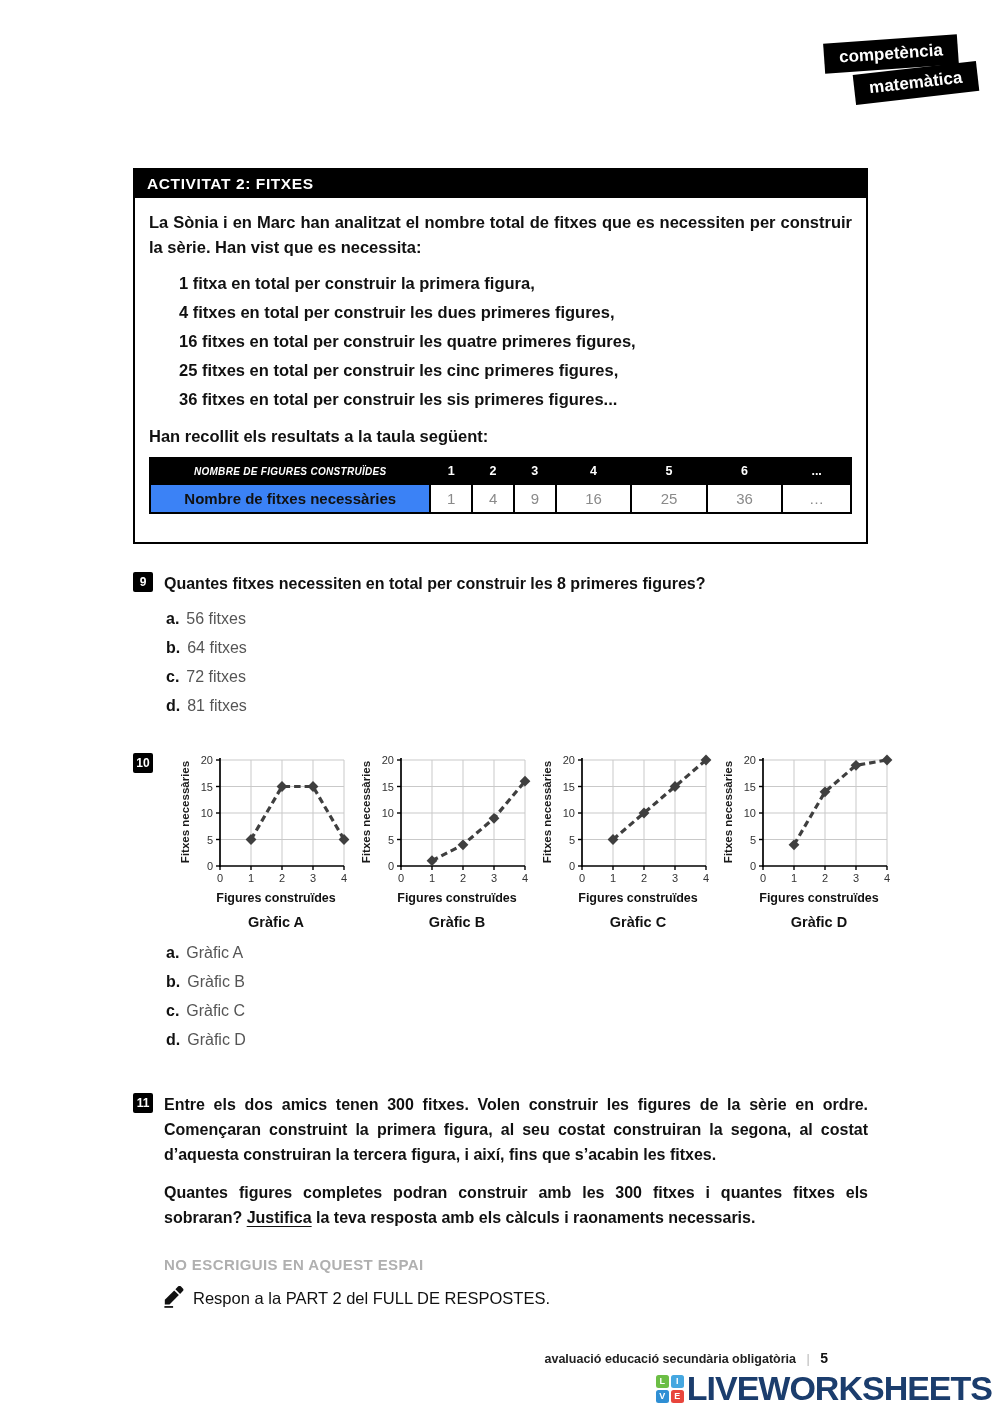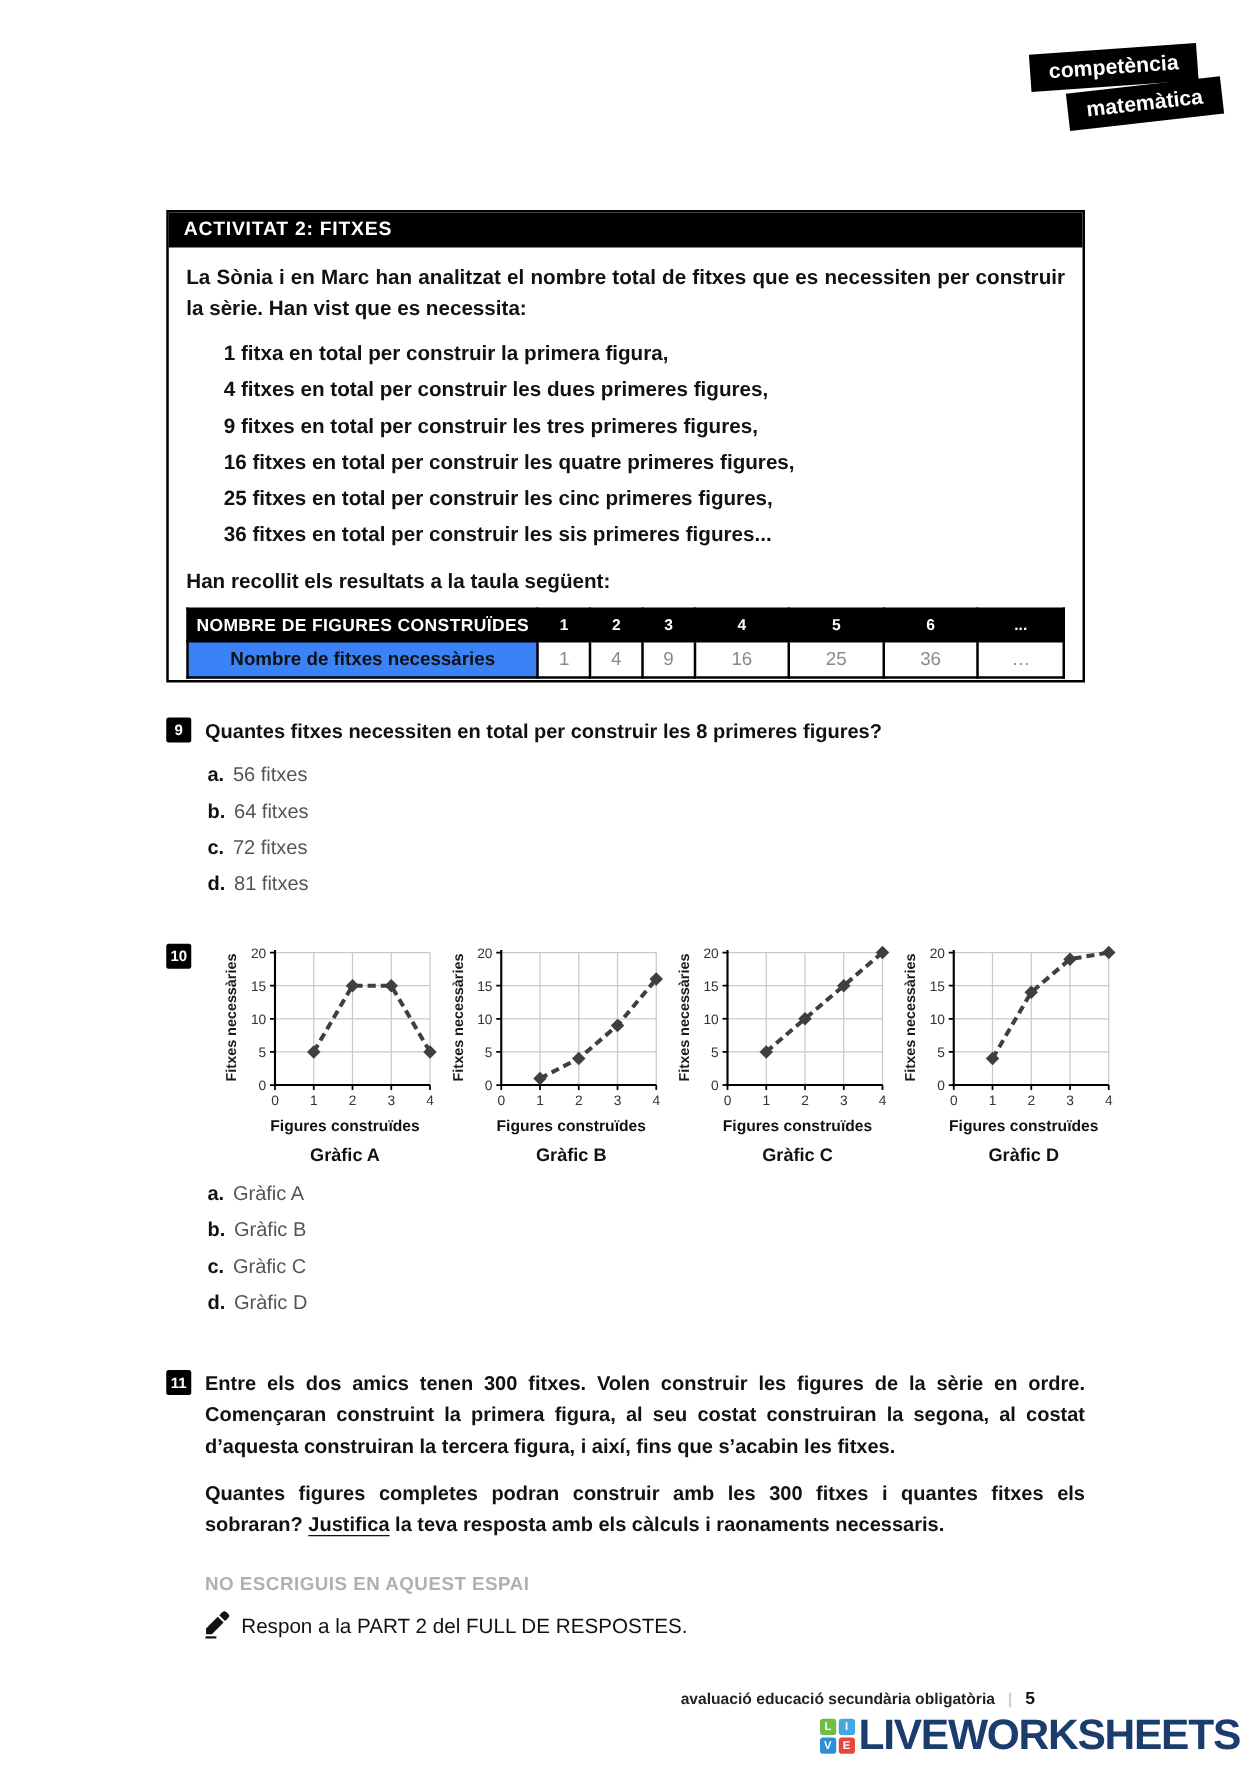--- a/index.html
+++ b/index.html
@@ -10,29 +10,29 @@
   
   .banner { position:absolute; background:#000; color:#fff; font-weight:bold; font-size:17px; padding:5px 15px; white-space:nowrap; }
   .banner-1 { top:39px; right:42px; transform:rotate(-4deg); }
   .banner-2 { top:68px; right:22px; transform:rotate(-6.5deg); }
 
   .content { position:absolute; left:133px; top:168px; width:735px; }
 
   
   .activity-box { border:2px solid #000; }
   .activity-header { background:#000; color:#fff; font-weight:bold; font-size:15.5px; letter-spacing:.6px; padding:5px 12px; }
-  .activity-body { padding:12px 14px 1px 14px; }
+  .activity-body { padding:12px 14px 28px 14px; }
   .intro { font-weight:bold; font-size:16.5px; line-height:25px; text-align:justify; }
   .fit-list { margin:9px 0 0 30px; }
   .fit-list div { font-weight:bold; font-size:16.5px; line-height:29px; }
   .table-lead { font-weight:bold; font-size:16.5px; margin-top:13px; }
 
   table.results { width:100%; border-collapse:collapse; margin-top:11px; }
   table.results th, table.results td { border:2px solid #000; text-align:center; }
-  .hdr-label { background:#000; color:#fff; font-weight:bold; font-size:14px; letter-spacing:.3px; height:26px; width:40%; }
+  .hdr-label { background:#000; color:#fff; font-weight:bold; font-size:10px; letter-spacing:.3px; height:26px; width:40%;font-style:italic; }
   .hdr-cell  { background:#000; color:#fff; font-weight:bold; font-size:12.5px; height:26px; }
   .row-label { background:#3b82f6; font-weight:bold; font-size:15px; height:29px; }
   .row-cell  { background:#fff; color:#8a8a8a; font-size:15px; height:29px; }
 
   
   .question { position:relative; margin-left:31px; }
   .q9  { margin-top:27px; }
   .q10 { margin-top:31px; }
   .q11 { margin-top:37px; }
   .q-badge { position:absolute; left:-31px; top:1px; min-width:20px; height:20px; background:#000; color:#fff;
@@ -77,21 +77,20 @@
 
   <div class="content">
 
     <section class="activity-box">
       <div class="activity-header">ACTIVITAT 2: FITXES</div>
       <div class="activity-body">
         <p class="intro">La Sònia i en Marc han analitzat el nombre total de fitxes que es necessiten per construir la sèrie. Han vist que es necessita:</p>
         <div class="fit-list" id="fit-list">
             <div>1 fitxa en total per construir la primera figura,</div>
             <div>4 fitxes en total per construir les dues primeres figures,</div>
-            <div>9 fitxes en total per construir les tres primeres figures,</div>
             <div>16 fitxes en total per construir les quatre primeres figures,</div>
             <div>25 fitxes en total per construir les cinc primeres figures,</div>
             <div>36 fitxes en total per construir les sis primeres figures...</div>
           </div>
         <p class="table-lead">Han recollit els resultats a la taula següent:</p>
         <table class="results">
           <tbody>
               <tr id="t-head">
             <th class="hdr-label">NOMBRE DE FIGURES CONSTRUÏDES</th>
           <th class="hdr-cell">1</th>

